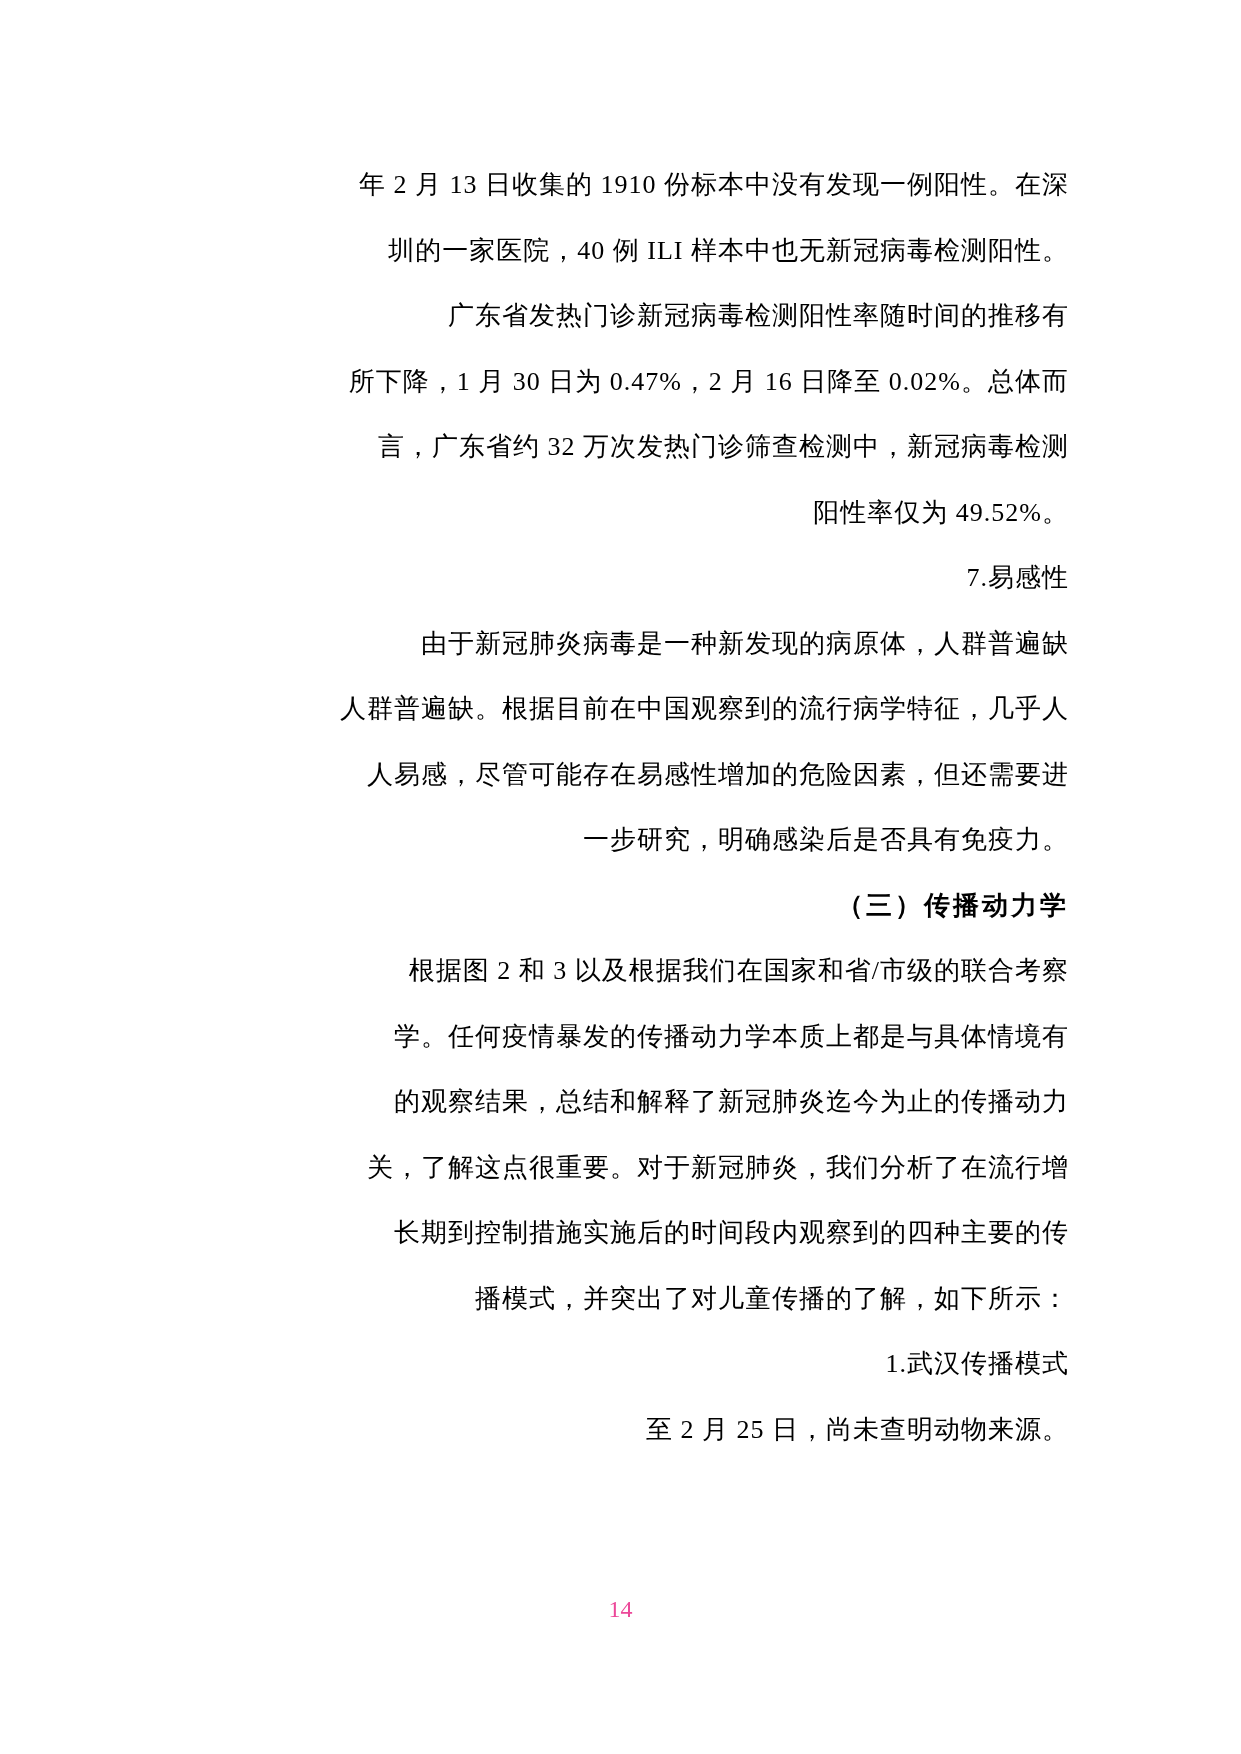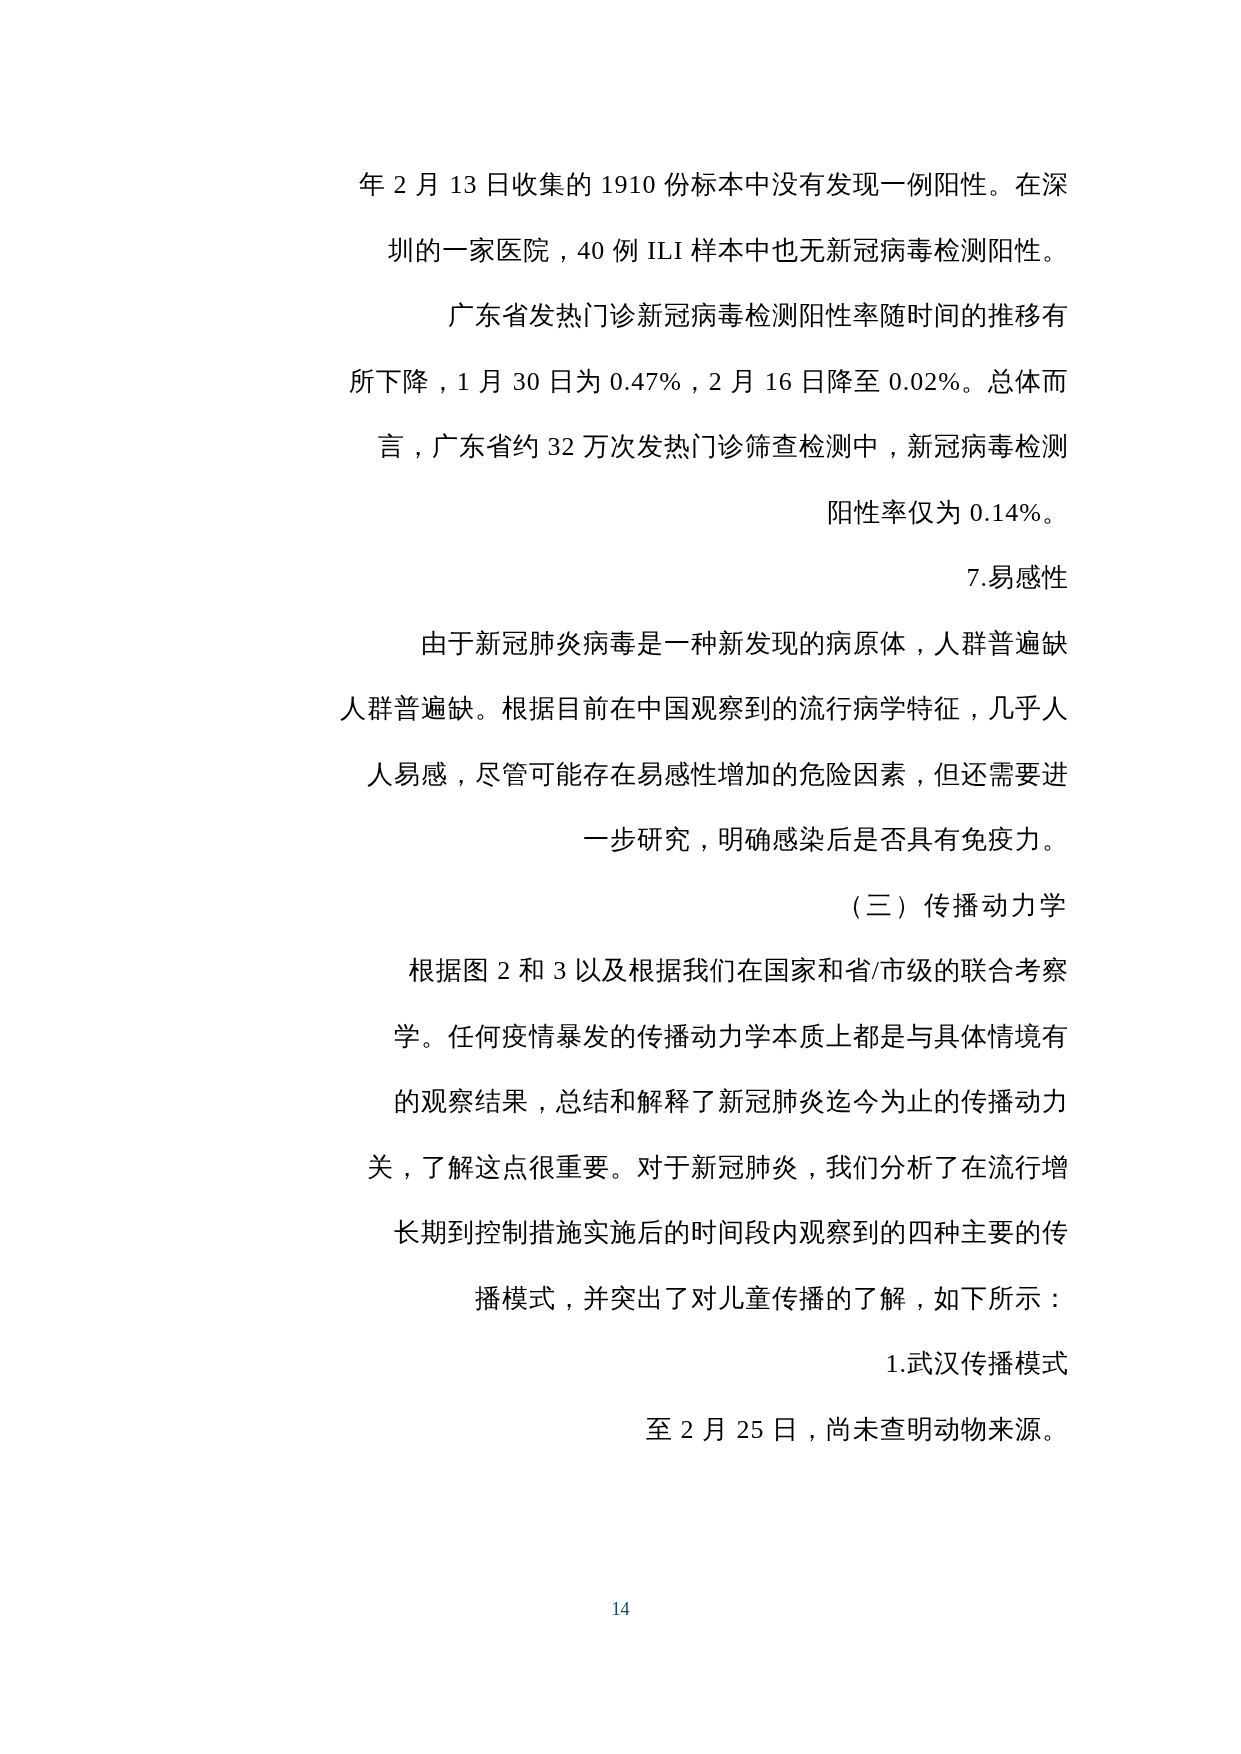--- a/index.html
+++ b/index.html
@@ -31,47 +31,47 @@
     letter-spacing: 1px;
     text-align: right;
   }
   .line.indent {
     padding-left: 70px;
   }
   .line.heading-bold {
     font-weight: normal;
   }
   .line.heading-kai {
-    font-weight: normal;
+    font-weight: bold;
     
     letter-spacing: 3px;
   }
   .page-number {
     position: absolute;
     left: 0;
     top: 1592px;
     width: 100%;
     text-align: center;
-    font-size: 18px;
+    font-size: 24px;
     line-height: 34px;
     font-family: "Liberation Serif", "DejaVu Serif", serif;
-    color: #0c4a6e;
+    color: #ec4899;
   }
 </style>
 </head>
 <body>
 
 <div class="page">
   <div class="text-block" id="doc-body">
       <div class="line body">年 2 月 13 日收集的 1910 份标本中没有发现一例阳性。在深</div>
       <div class="line body">圳的一家医院，40 例 ILI 样本中也无新冠病毒检测阳性。</div>
       <div class="line body indent">广东省发热门诊新冠病毒检测阳性率随时间的推移有</div>
       <div class="line body">所下降，1 月 30 日为 0.47%，2 月 16 日降至 0.02%。总体而</div>
       <div class="line body">言，广东省约 32 万次发热门诊筛查检测中，新冠病毒检测</div>
-      <div class="line body">阳性率仅为 0.14%。</div>
+      <div class="line body">阳性率仅为 49.52%。</div>
       <div class="line heading-bold indent">7.易感性</div>
       <div class="line body indent">由于新冠肺炎病毒是一种新发现的病原体，人群普遍缺</div>
       <div class="line body">人群普遍缺。根据目前在中国观察到的流行病学特征，几乎人</div>
       <div class="line body">人易感，尽管可能存在易感性增加的危险因素，但还需要进</div>
       <div class="line body">一步研究，明确感染后是否具有免疫力。</div>
       <div class="line heading-kai indent">（三）传播动力学</div>
       <div class="line body indent">根据图 2 和 3 以及根据我们在国家和省/市级的联合考察</div>
       <div class="line body">学。任何疫情暴发的传播动力学本质上都是与具体情境有</div>
       <div class="line body">的观察结果，总结和解释了新冠肺炎迄今为止的传播动力</div>
       <div class="line body">关，了解这点很重要。对于新冠肺炎，我们分析了在流行增</div>

